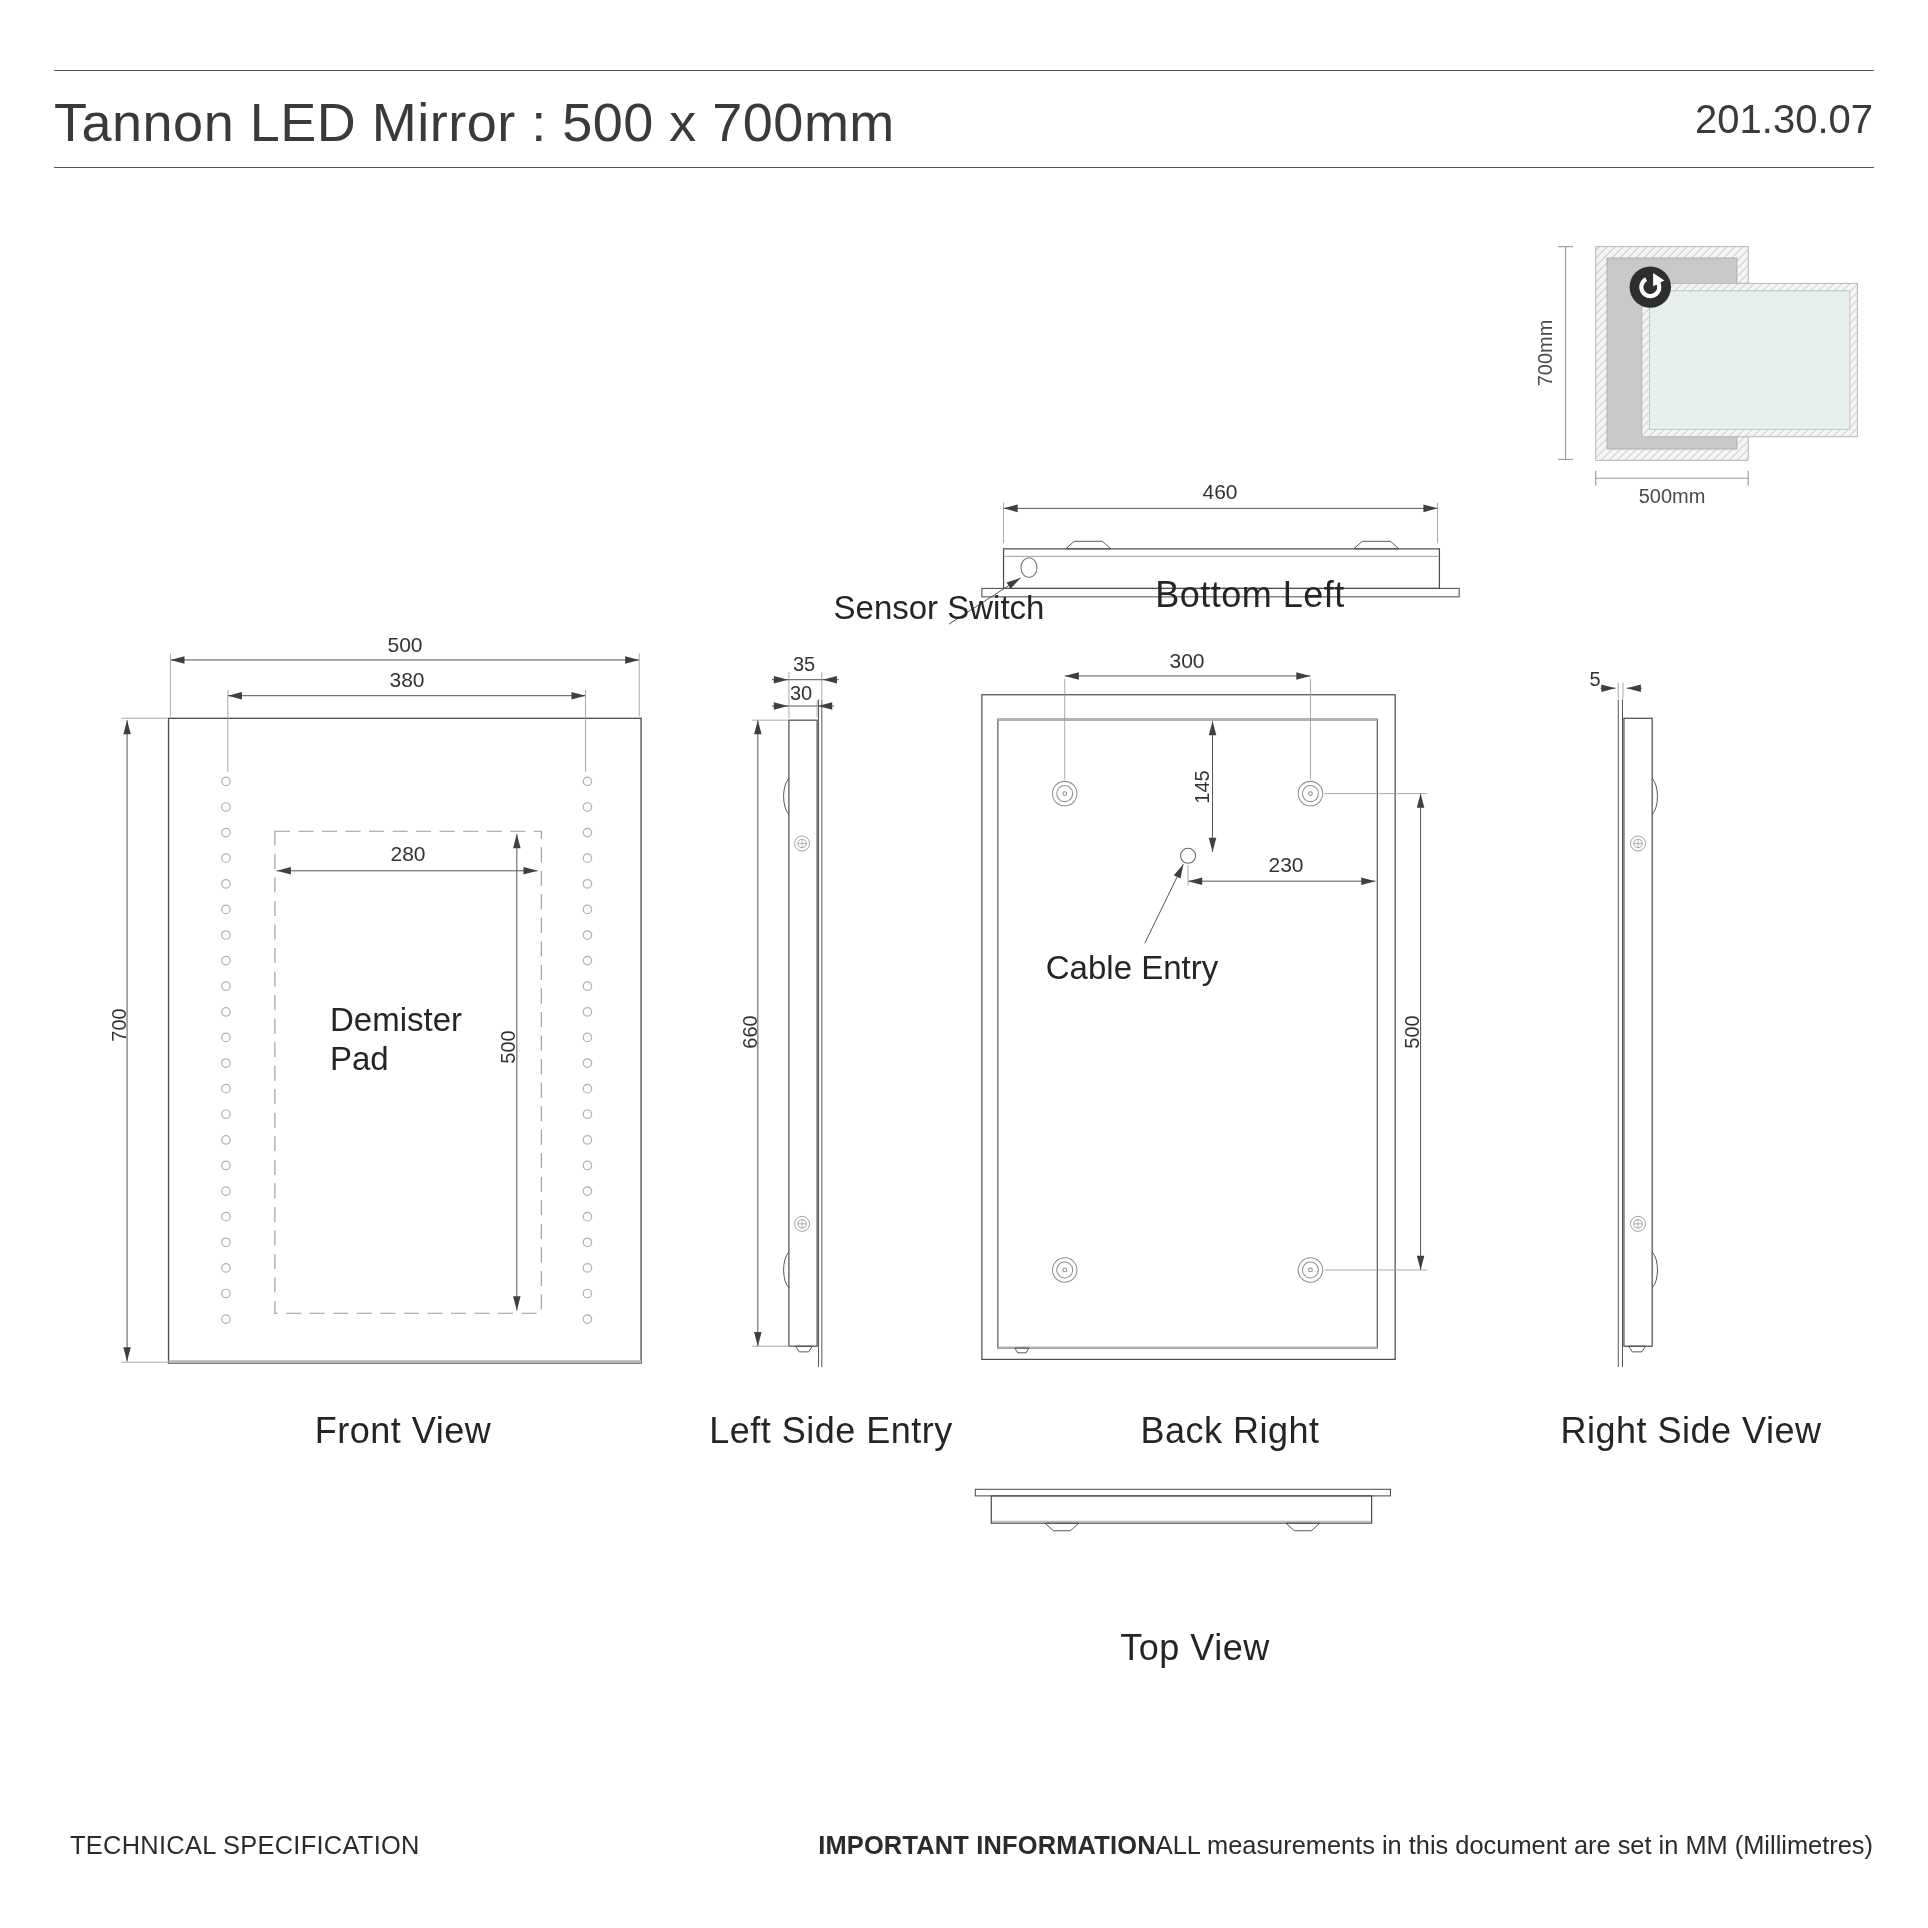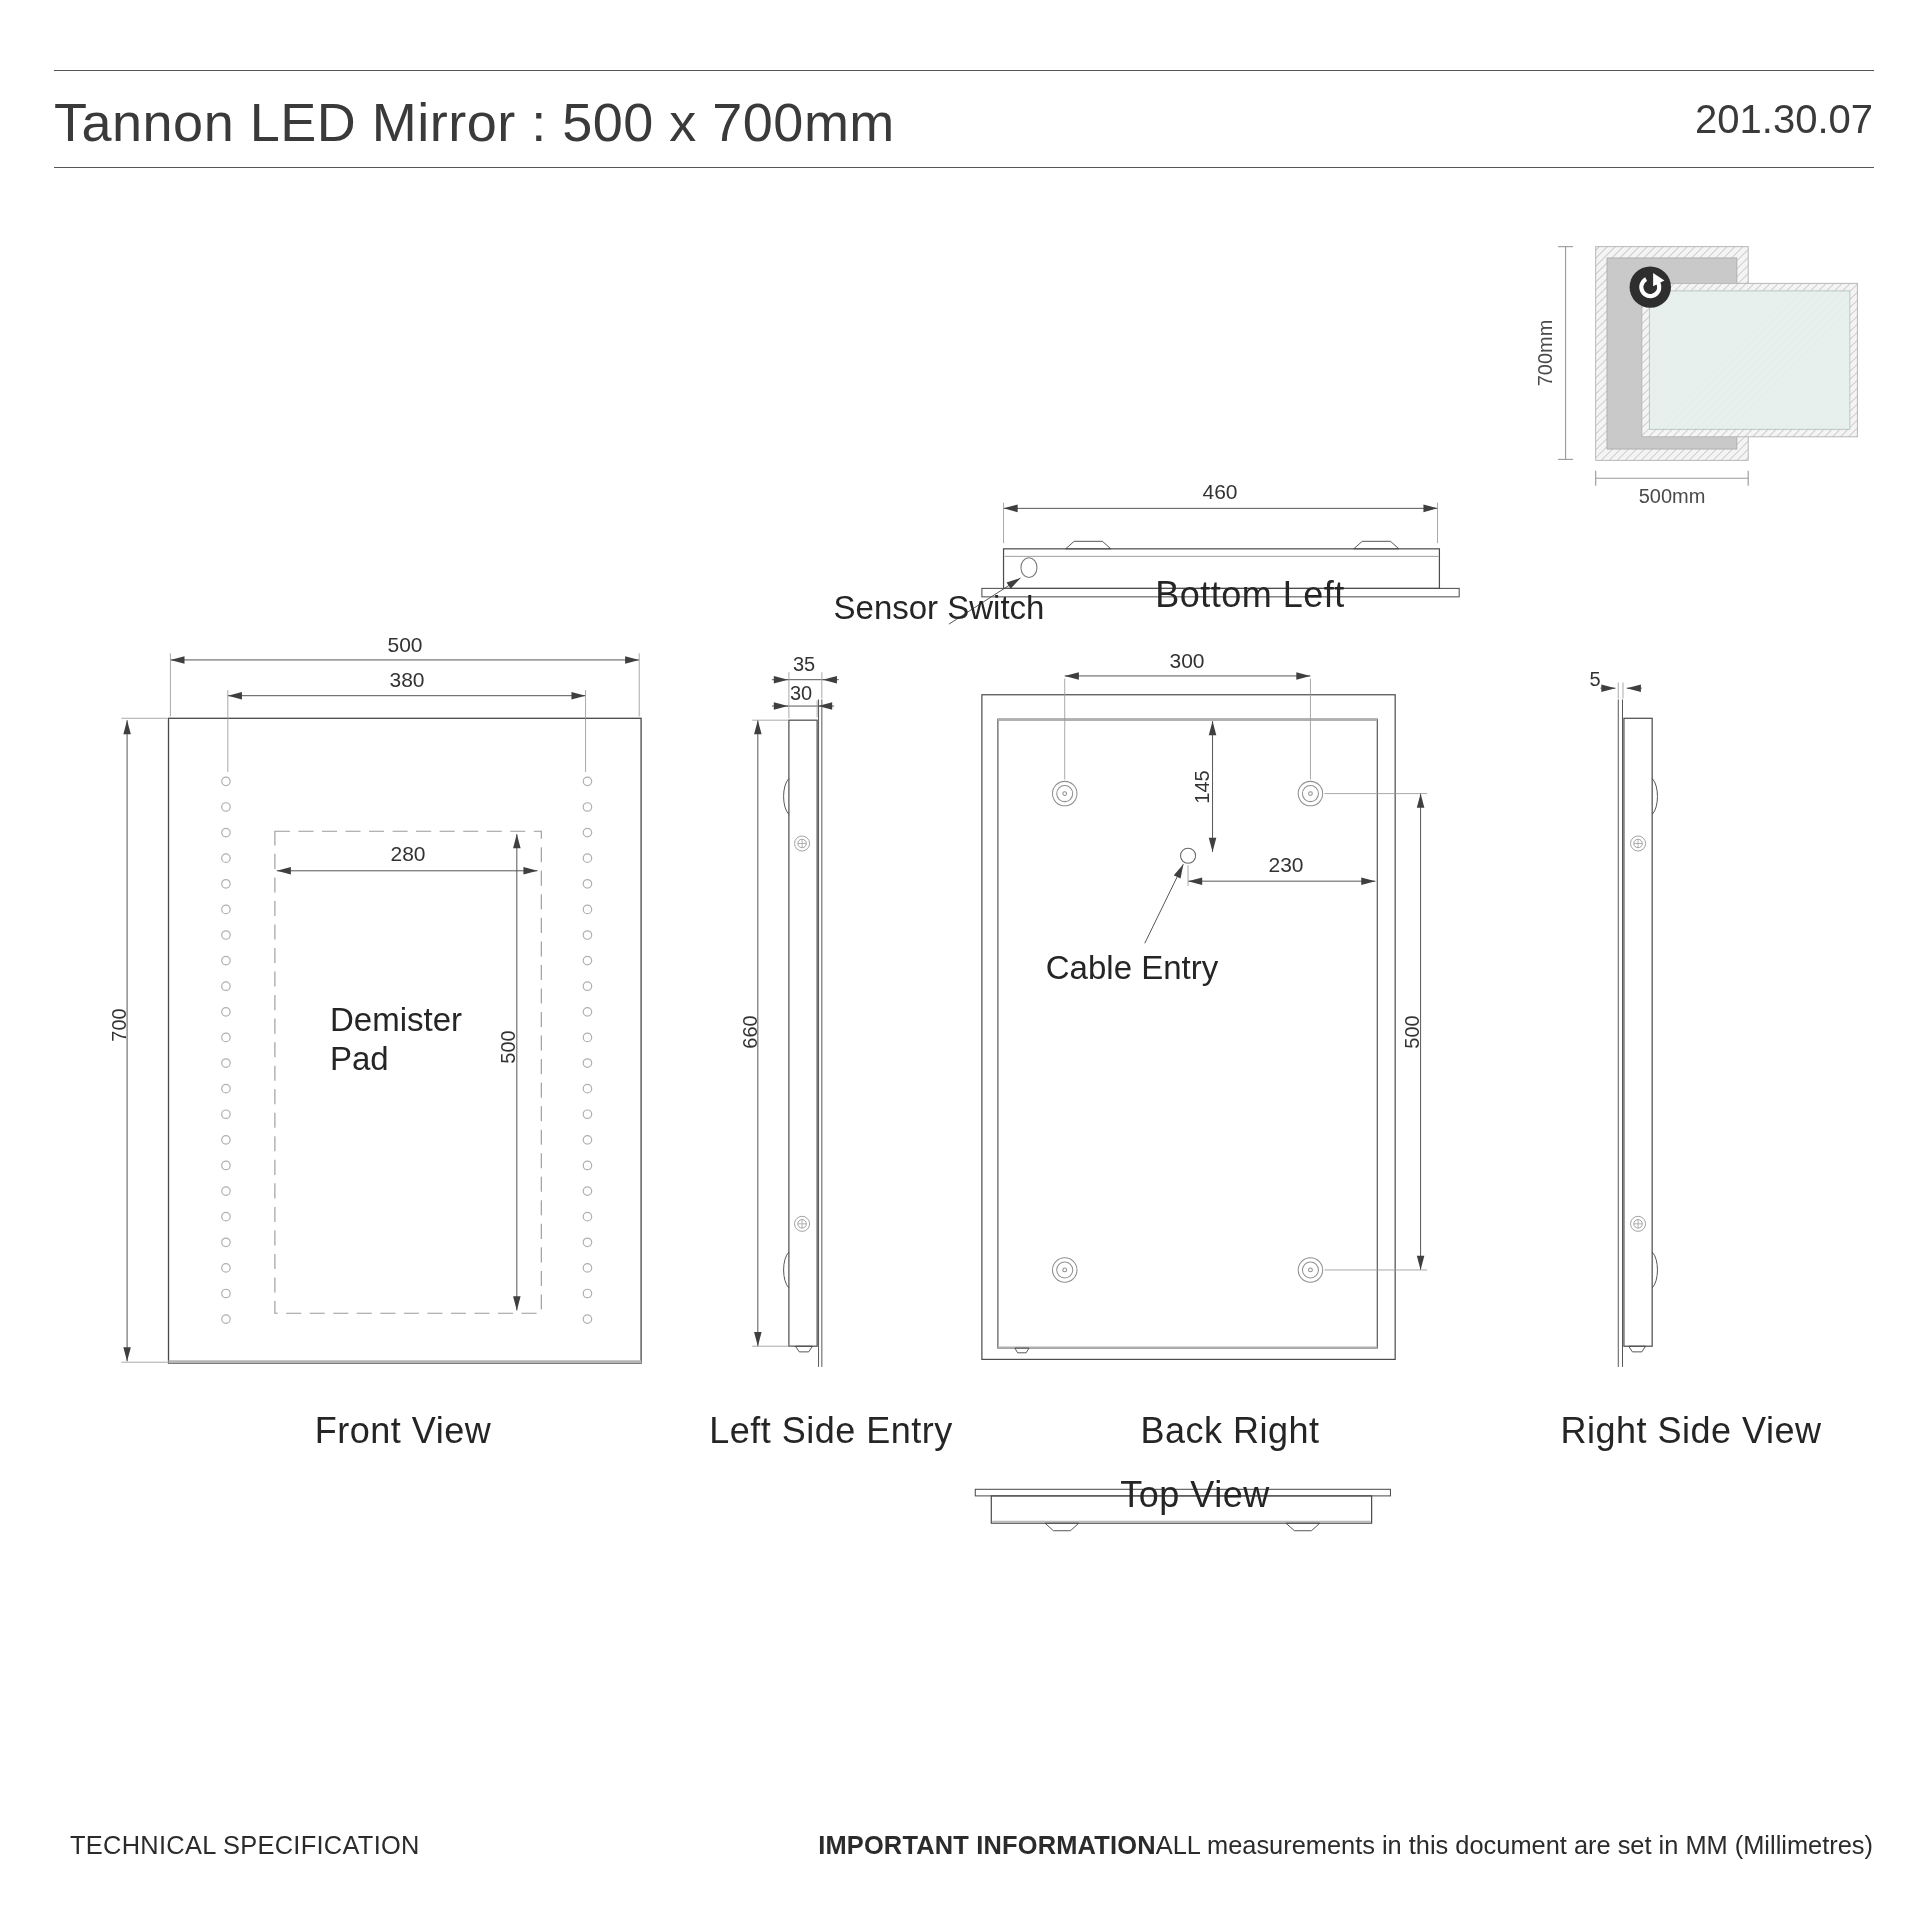--- a/index.html
+++ b/index.html
@@ -286,17 +286,17 @@
 <div class="lbl dim" style="left:1187px;top:661px;">300</div>
 <div class="lbl rot dim-s" style="left:1202px;top:787px;">145</div>
 <div class="lbl dim" style="left:1286px;top:865px;">230</div>
 <div class="lbl rot dim-s" style="left:1412px;top:1032px;">500</div>
 <div class="lbl ann" style="left:1132px;top:968px;">Cable Entry</div>
 <div class="lbl viewlbl" style="left:1230px;top:1431px;">Back Right</div>
 
 <div class="lbl dim-s" style="left:1595px;top:679px;">5</div>
 <div class="lbl viewlbl" style="left:1691px;top:1431px;">Right Side View</div>
 
-<div class="lbl viewlbl" style="left:1195px;top:1495px;">Top View</div>
+<div class="lbl viewlbl" style="left:1195px;top:1648px;">Top View</div>
 
 <div class="footer-l">TECHNICAL SPECIFICATION</div>
 <div class="footer-r"><b>IMPORTANT INFORMATION</b><span>ALL measurements in this document are set in MM (Millimetres)</span></div>
 
 
 </body></html>

